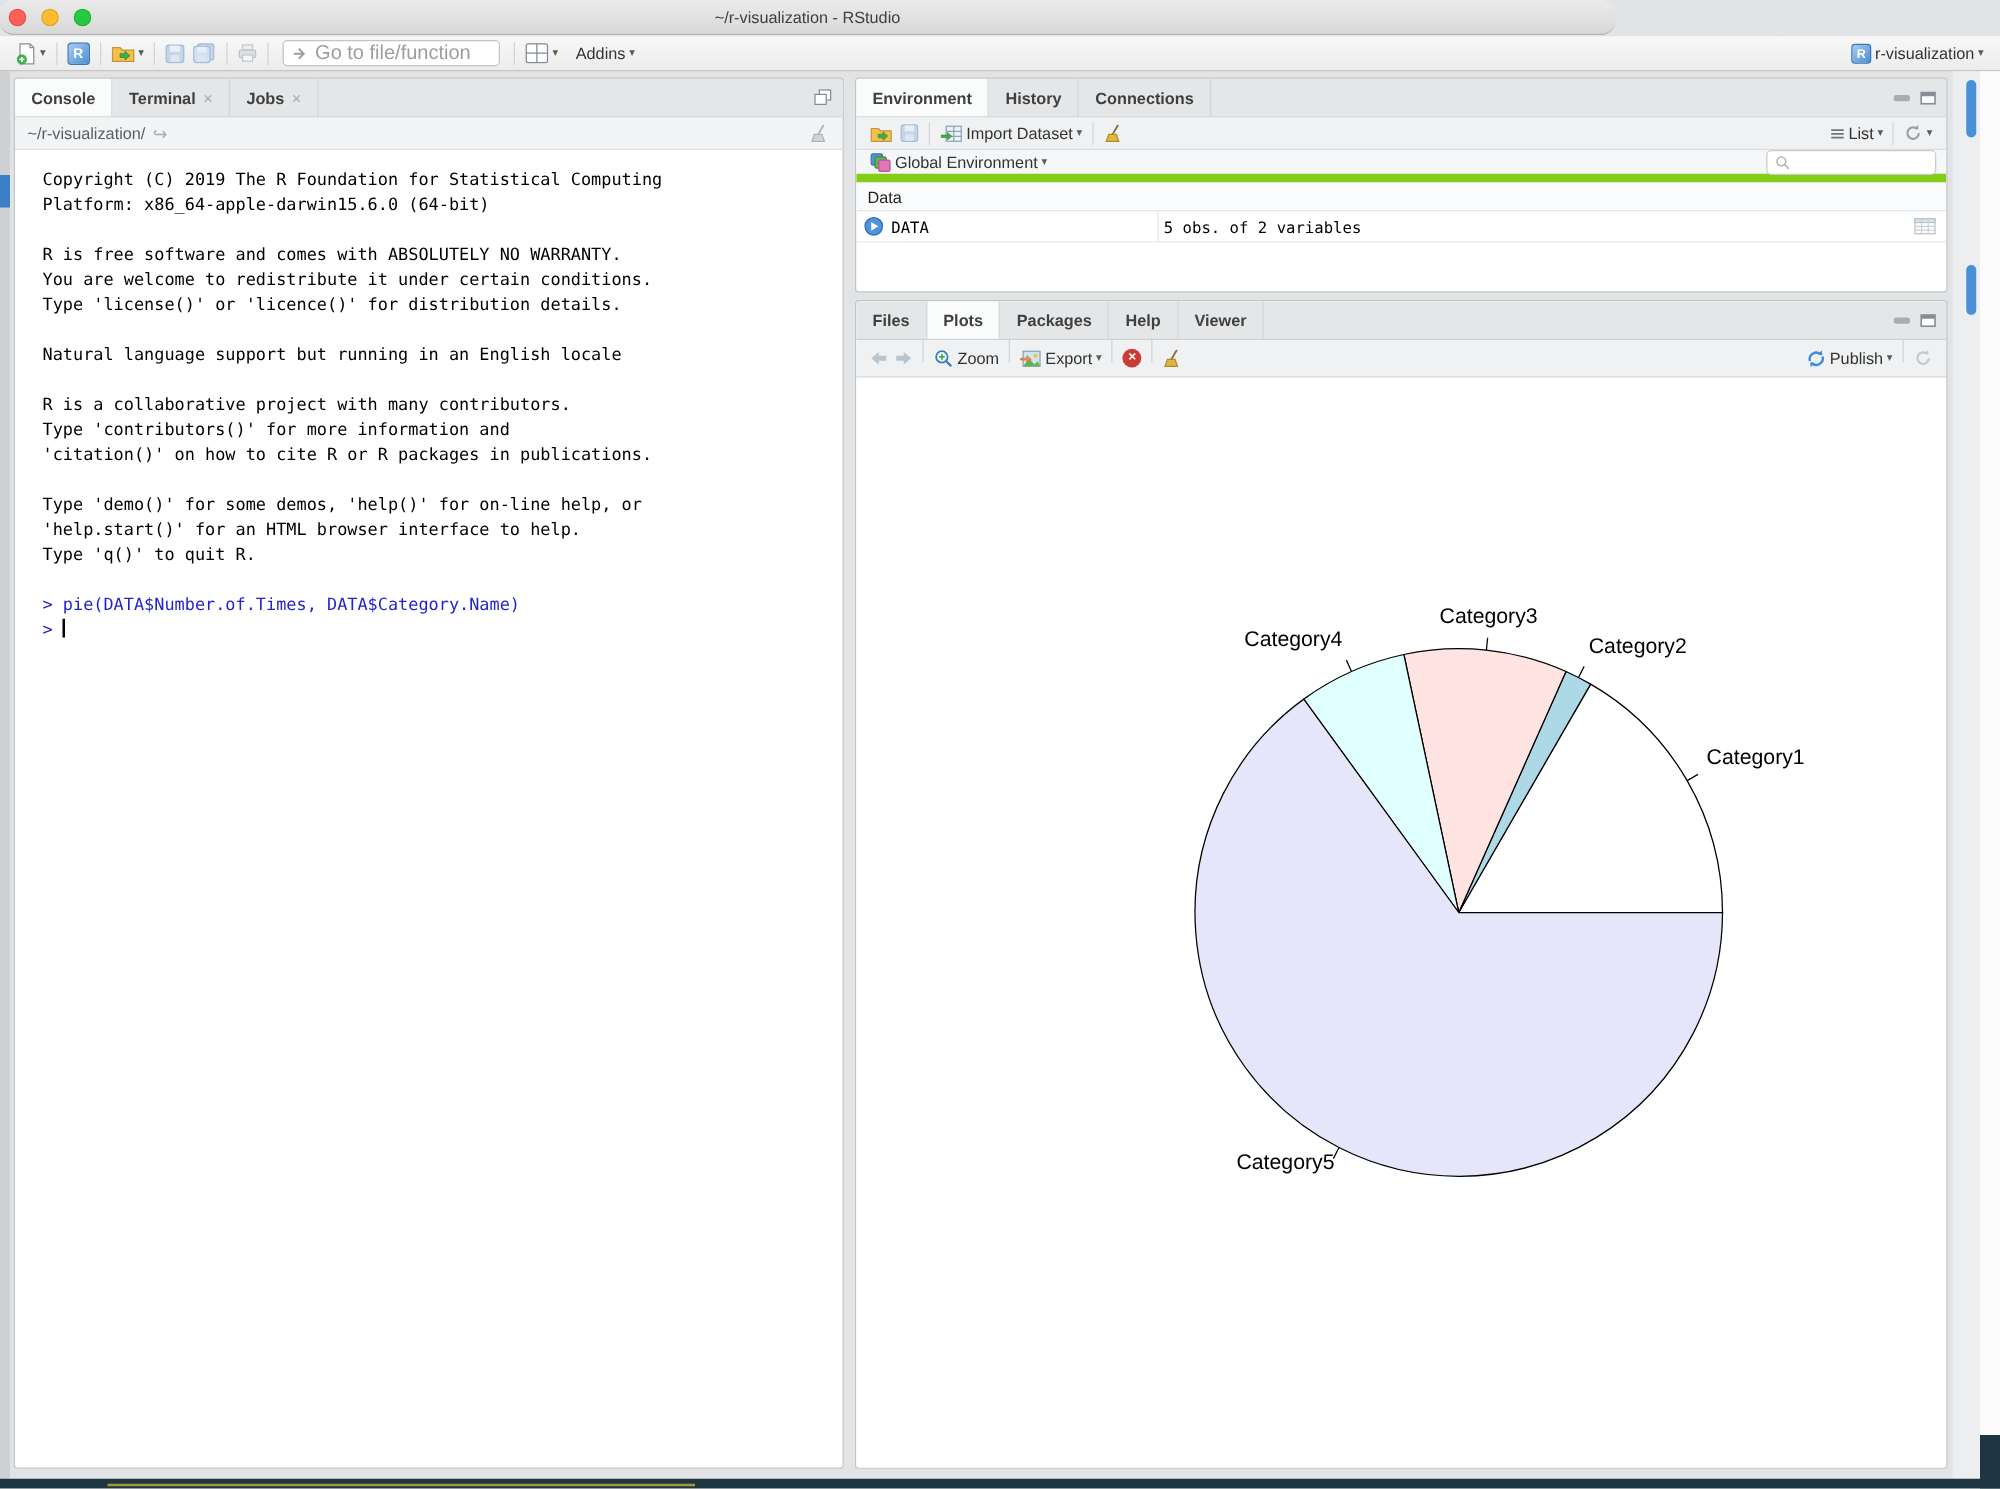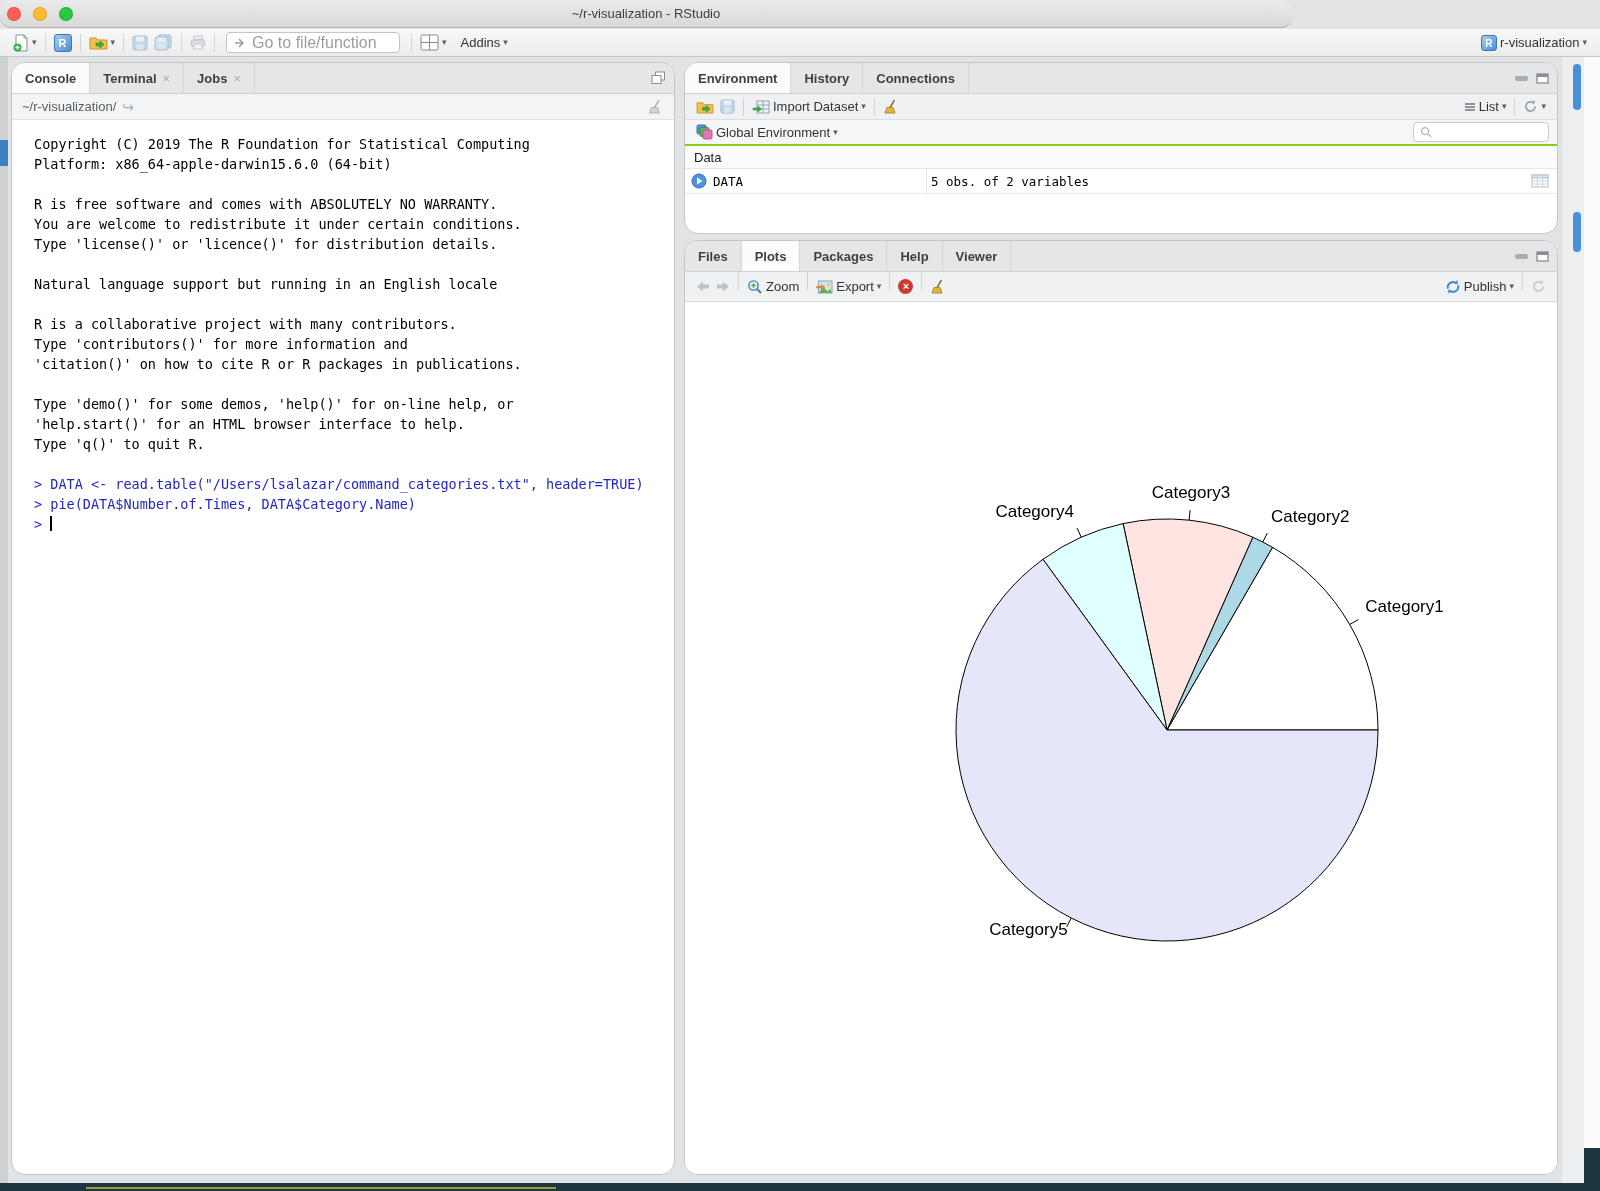--- a/index.html
+++ b/index.html
@@ -36,42 +36,42 @@
   .sliver-blue { position:absolute; left:0; top:140px; width:8px; height:26px; background:#3b7fc4; }
   .right-strip { position:absolute; left:1562px; top:57px; width:38px; height:1126px; background:#eceeef; }
   .right-white { position:absolute; left:1584px; top:57px; width:16px; height:1092px; background:#fbfbfb; }
   .right-blue1 { position:absolute; left:1573px; top:64px; width:8px; height:46px; background:#4a90d9; border-radius:4px; }
   .right-blue2 { position:absolute; left:1573px; top:212px; width:8px; height:40px; background:#4a90d9; border-radius:4px; }
   .right-teal { position:absolute; left:1584px; top:1148px; width:16px; height:43px; background:#1d3642; }
   .bottombar { position:absolute; left:0; top:1183px; width:1600px; height:8px; background:#1d3642; }
   .bottom-yellow { position:absolute; left:86px; top:1187px; width:470px; height:2px; background:#a49a2e; }
 
   
-  .pane { position:absolute; background:#fff; border:1px solid #c3c6c8; border-radius:14px; overflow:hidden; }
+  .pane { position:absolute; background:#fff; border:1px solid #c3c6c8; border-radius:3px; overflow:hidden; }
   .pane.console { left:11px; top:62px; width:664px; height:1113px; }
   .pane.environment { left:684px; top:62px; width:874px; height:172px; }
   .pane.plots { left:684px; top:240px; width:874px; height:935px; }
 
   .tabstrip { height:31px; background:#e4e6e7; border-bottom:1px solid #cfd2d4; display:flex; align-items:stretch; }
   .tab { display:flex; align-items:center; gap:6px; padding:0 13px; font-size:13px; font-weight:600; color:#3f3f3f;
     border-right:1px solid #d4d6d8; cursor:default; }
   .tab.active { background:#fafbfb; }
   .tab .close { font-weight:400; font-size:13px; color:#a6aaad; }
   .pane-controls { margin-left:auto; display:flex; align-items:center; gap:7px; padding-right:8px; }
 
   .pathbar { height:26px; background:#f2f4f5; border-bottom:1px solid #dfe2e4; display:flex; align-items:center;
     gap:6px; padding:11px 10px; font-size:13px; color:#585d61; }
   .share-glyph { color:#9fb0bf; font-size:14px; }
 
   .console-body { padding:14px 0 0 22px; font-family:"DejaVu Sans Mono", monospace; font-size:13.5px; line-height:20px; color:#000; }
   .console-line.input { color:#2225c8; }
   .cursor { display:inline-block; width:2px; height:15px; background:#000; vertical-align:-2px; margin-left:8px; }
 
   .envbar1 { height:26px; background:#eff1f2; border-bottom:1px solid #dcdfe1; display:flex; align-items:center; padding:0 8px; font-size:13px; color:#333; }
-  .envbar2 { height:26px; background:#f4f6f7; border-bottom:2px solid #84cc16; display:flex; align-items:center; padding:0 8px; font-size:13px; color:#333; }
+  .envbar2 { height:26px; background:#f4f6f7; border-bottom:7px solid #84cc16; display:flex; align-items:center; padding:0 8px; font-size:13px; color:#333; }
   .search-box { display:flex; align-items:center; gap:5px; width:136px; height:20px; background:#fff; border:1px solid #c9ccce; border-radius:4px; padding:0 6px; margin-left:auto; }
   .search-box input { border:none; outline:none; width:100px; font-size:12px; background:transparent; }
   .data-header { height:23px; background:#fafbfc; border-bottom:1px solid #e4e6e8; display:flex; align-items:center; padding:0 9px; font-size:13px; color:#1f1f1f; }
   .data-row { position:relative; height:25px; border-bottom:1px solid #e8eaec; display:flex; align-items:center; font-size:12.5px; }
   .data-row .obj-name { font-family:"DejaVu Sans Mono", monospace; margin-left:6px; color:#000; }
   .data-row .col-div { position:absolute; left:241px; top:0; width:1px; height:100%; background:#e2e5e7; }
   .data-row .obj-value { position:absolute; left:246px; font-family:"DejaVu Sans Mono", monospace; color:#000000; }
   .data-row .row-grid { position:absolute; right:8px; top:5px; }
 
   .plotsbar { height:30px; background:#eff1f2; border-bottom:1px solid #d8dbdd; display:flex; padding:0 8px; font-size:13px; color:#333; }
@@ -233,21 +233,20 @@
         <div class="console-line output">  Natural language support but running in an English locale</div>
         <div class="console-line blank">&nbsp;</div>
         <div class="console-line output">R is a collaborative project with many contributors.</div>
         <div class="console-line output">Type 'contributors()' for more information and</div>
         <div class="console-line output">'citation()' on how to cite R or R packages in publications.</div>
         <div class="console-line blank">&nbsp;</div>
         <div class="console-line output">Type 'demo()' for some demos, 'help()' for on-line help, or</div>
         <div class="console-line output">'help.start()' for an HTML browser interface to help.</div>
         <div class="console-line output">Type 'q()' to quit R.</div>
         <div class="console-line blank">&nbsp;</div>
-        <div class="console-line input">&gt; DATA &lt;- read.table("/Users/lsalazar/command_categories.txt", header=TRUE)</div>
         <div class="console-line input">&gt; pie(DATA$Number.of.Times, DATA$Category.Name)</div>
         <div class="console-line input">&gt;<span class="cursor"></span></div>
       </div>
   </div>
 
   <div class="pane environment">
     <div class="tabstrip">
       <div class="tab active">
         <span>Environment</span>
       </div>

